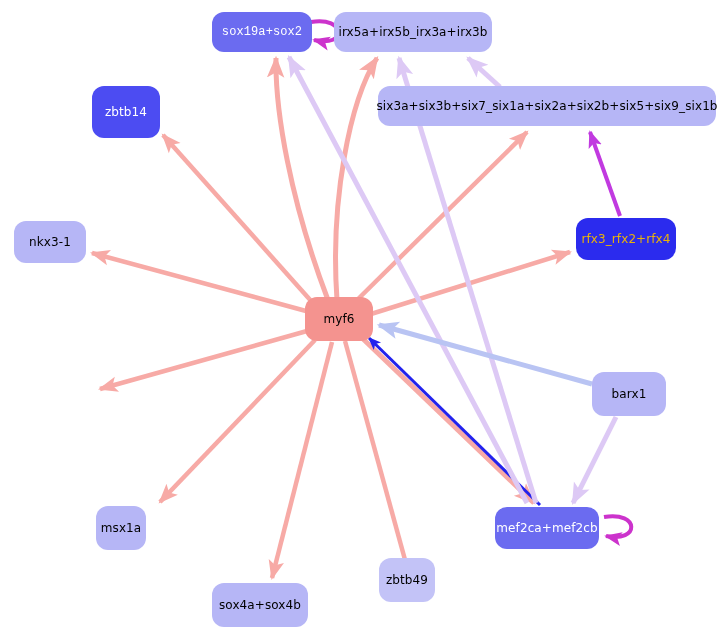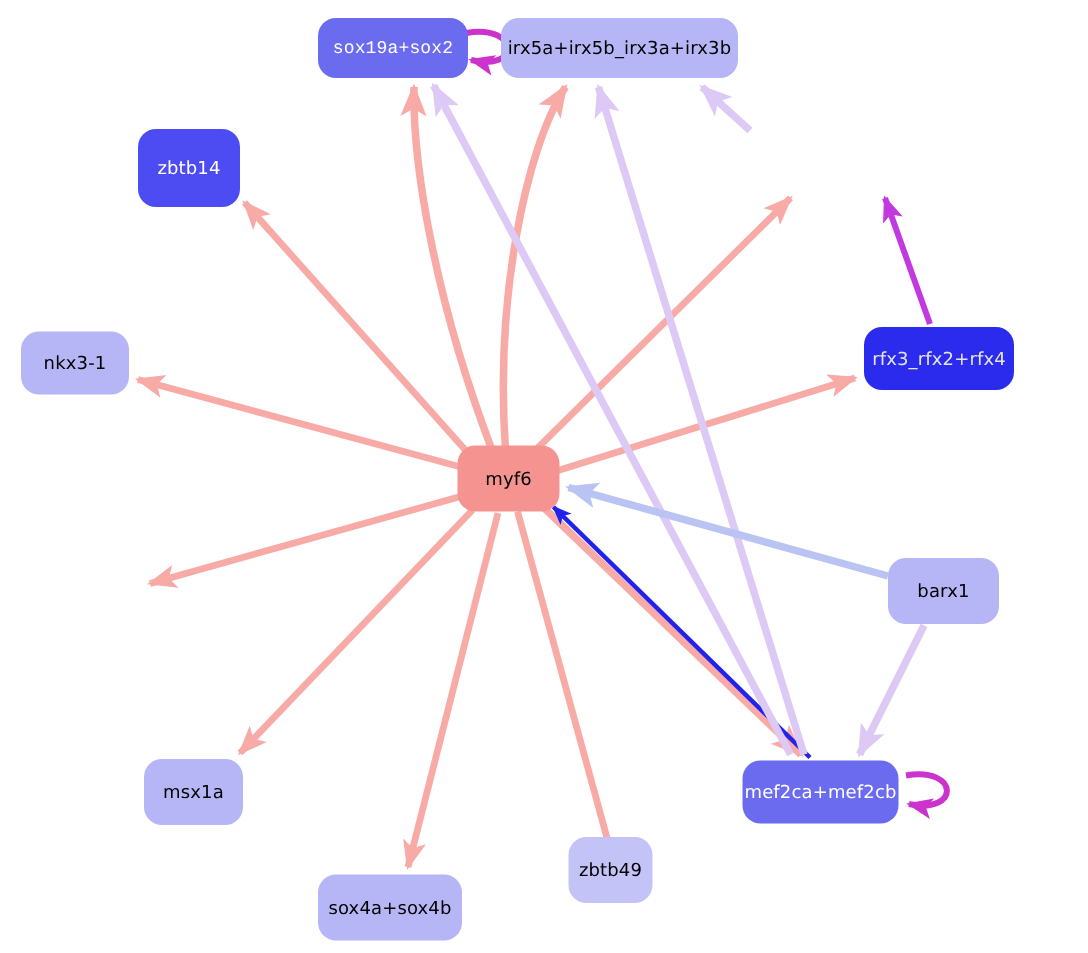--- a/index.html
+++ b/index.html
@@ -86,36 +86,39 @@
       <path d="M 620 216 L 590 132" fill="none" stroke="#c13ae0" stroke-width="4" stroke-linecap="butt" marker-end="url(#ah-17)"></path>
       <path d="M 311 22 C 346 16 348 48 314 40" fill="none" stroke="#cc33cc" stroke-width="4" stroke-linecap="butt" marker-end="url(#ah-18)"></path>
       <path d="M 604 517 C 640 511 640 543 606 536" fill="none" stroke="#cc33cc" stroke-width="4" stroke-linecap="butt" marker-end="url(#ah-18)"></path>
     </svg>
 <div class="node" style="left: 212px; top: 12px; width: 100px; height: 40px; background: rgb(107, 107, 240); color: rgb(255, 255, 255); font-size: 12px; font-family: Liberation Mono, monospace;">
       <span class="node-label">sox19a+sox2</span>
     </div>
     <div class="node" style="left: 334px; top: 12px; width: 158px; height: 40px; background: rgb(182, 182, 246); color: rgb(0, 0, 0); font-size: 12px;">
       <span class="node-label">irx5a+irx5b_irx3a+irx3b</span>
     </div>
+    <div class="node" style="left: 378px; top: 86px; width: 338px; height: 40px; background: rgb(182, 182, 246); color: rgb(0, 0, 0); font-size: 12px;">
+      <span class="node-label">six3a+six3b+six7_six1a+six2a+six2b+six5+six9_six1b</span>
+    </div>
     <div class="node" style="left: 92px; top: 86px; width: 68px; height: 52px; background: rgb(76, 76, 242); color: rgb(255, 255, 255); font-size: 12px;">
       <span class="node-label">zbtb14</span>
     </div>
     <div class="node" style="left: 14px; top: 221px; width: 72px; height: 42px; background: rgb(182, 182, 246); color: rgb(0, 0, 0); font-size: 12px;">
       <span class="node-label">nkx3-1</span>
     </div>
-    <div class="node" style="left: 576px; top: 218px; width: 100px; height: 42px; background: rgb(43, 43, 238); color: #e5e5e5; font-size: 12px;">
+    <div class="node" style="left: 576px; top: 218px; width: 100px; height: 42px; background: rgb(43, 43, 238); color: #eab308; font-size: 12px;">
       <span class="node-label">rfx3_rfx2+rfx4</span>
     </div>
     <div class="node" style="left: 305px; top: 297px; width: 68px; height: 44px; background: rgb(244, 147, 143); color: rgb(0, 0, 0); font-size: 12px;">
       <span class="node-label">myf6</span>
     </div>
     <div class="node" style="left: 592px; top: 372px; width: 74px; height: 44px; background: rgb(182, 182, 246); color: rgb(0, 0, 0); font-size: 12px;">
       <span class="node-label">barx1</span>
     </div>
-    <div class="node" style="left: 96px; top: 506px; width: 66px; height: 44px; background: rgb(182, 182, 246); color: rgb(0, 0, 0); font-size: 12px;">
+    <div class="node" style="left: 96px; top: 506px; width: 50px; height: 44px; background: rgb(182, 182, 246); color: rgb(0, 0, 0); font-size: 12px;">
       <span class="node-label">msx1a</span>
     </div>
     <div class="node" style="left: 495px; top: 507px; width: 104px; height: 42px; background: rgb(107, 107, 240); color: rgb(255, 255, 255); font-size: 12px;">
       <span class="node-label">mef2ca+mef2cb</span>
     </div>
     <div class="node" style="left: 212px; top: 583px; width: 96px; height: 44px; background: rgb(182, 182, 246); color: rgb(0, 0, 0); font-size: 12px;">
       <span class="node-label">sox4a+sox4b</span>
     </div>
     <div class="node" style="left: 379px; top: 558px; width: 56px; height: 44px; background: rgb(195, 195, 247); color: rgb(0, 0, 0); font-size: 12px;">
       <span class="node-label">zbtb49</span>

